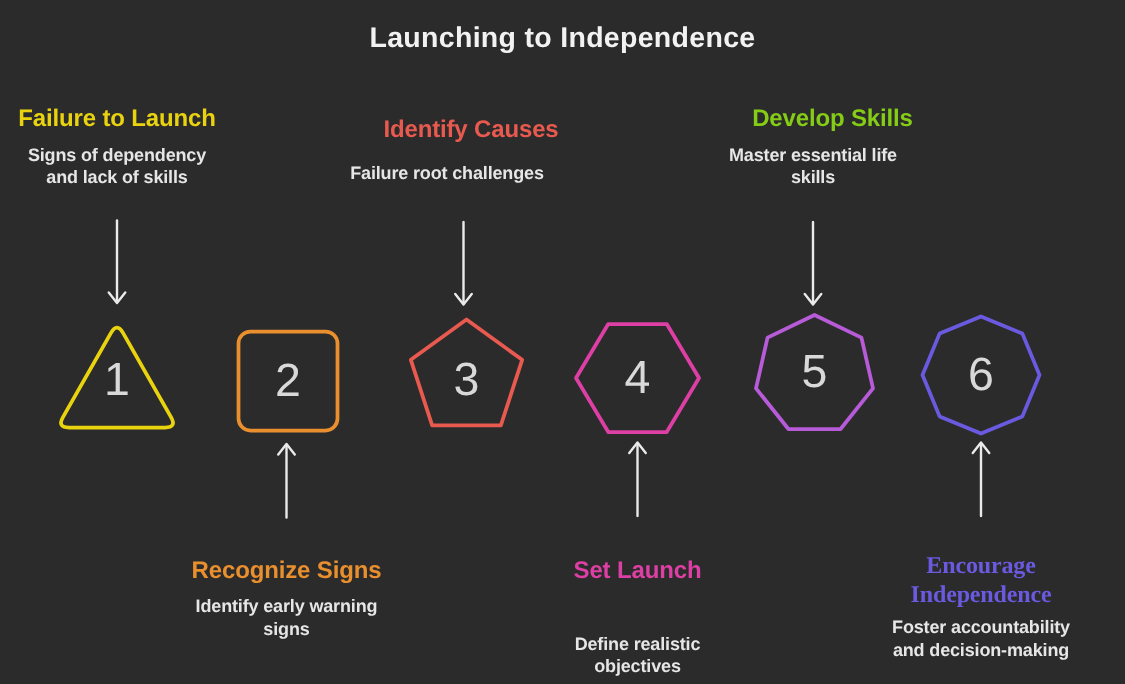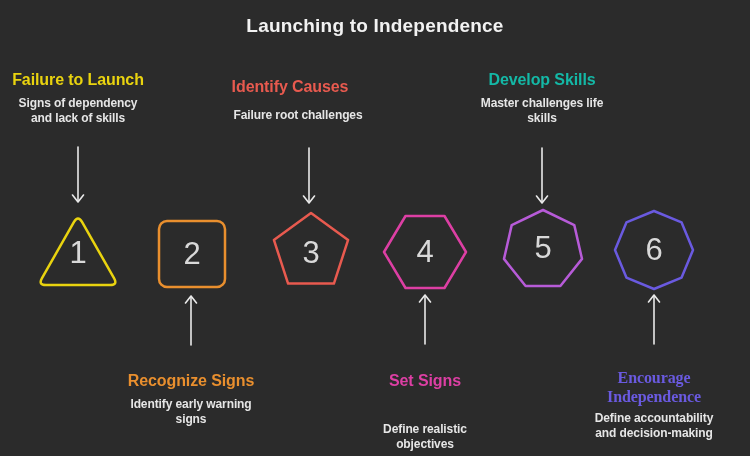--- a/index.html
+++ b/index.html
@@ -78,21 +78,21 @@
   <div class="abs arrow" style="left:183px; top:294px;">
     <svg width="16" height="52" style="stroke: rgb(234, 234, 234);">
       <line x1="8" y1="3" x2="8" y2="51" stroke-width="1.6" stroke-linecap="round"></line>
       <polyline points="2.5,9 8,2 13.5,9" fill="none" stroke-width="1.6" stroke-linecap="round" stroke-linejoin="round"></polyline>
     </svg>
   </div>
   <div class="abs step-title" style="left: 111px; top: 372px; width: 160px; color: rgb(233, 143, 46);">Recognize Signs</div>
   <div class="abs step-desc" style="left: 111px; top: 397px; width: 160px; color: rgb(230, 230, 230);">Identify early warning
 signs</div>
 
-  <div class="abs step-title" style="left: 210px; top: 78px; width: 160px; color: rgb(232, 90, 79);">Identify Causes</div>
+  <div class="abs step-title" style="left: 234px; top: 78px; width: 160px; color: rgb(232, 90, 79);">Identify Causes</div>
   <div class="abs step-desc" style="left: 218px; top: 108px; width: 160px; color: rgb(230, 230, 230);">Failure root challenges</div>
   <div class="abs arrow" style="left:301px; top:147px;">
     <svg width="16" height="58" style="stroke: rgb(234, 234, 234);">
       <line x1="8" y1="1" x2="8" y2="55" stroke-width="1.6" stroke-linecap="round"></line>
       <polyline points="2.5,49 8,56 13.5,49" fill="none" stroke-width="1.6" stroke-linecap="round" stroke-linejoin="round"></polyline>
     </svg>
   </div>
   <div class="abs shape-box" style="left:269px; top:211px;">
     <svg width="84" height="80" viewBox="0 0 84 80" style="stroke: rgb(232, 90, 79);">
       <polygon points="42,2 79.1,28.9 64.9,72.6 19.1,72.6 4.9,28.9" fill="none" stroke-width="2.5" stroke-linejoin="round"></polygon>
@@ -105,26 +105,26 @@
       <polygon points="85,39 63.5,75 24.5,75 3,39 24.5,3 63.5,3" fill="none" stroke-width="2.5" stroke-linejoin="round"></polygon>
     </svg>
   </div>
   <div class="abs num" style="left: 381px; top: 213px; width: 88px; height: 78px; color: rgb(217, 217, 217);">4</div>
   <div class="abs arrow" style="left:417px; top:293px;">
     <svg width="16" height="52" style="stroke: rgb(234, 234, 234);">
       <line x1="8" y1="3" x2="8" y2="51" stroke-width="1.6" stroke-linecap="round"></line>
       <polyline points="2.5,9 8,2 13.5,9" fill="none" stroke-width="1.6" stroke-linecap="round" stroke-linejoin="round"></polyline>
     </svg>
   </div>
-  <div class="abs step-title" style="left: 345px; top: 372px; width: 160px; color: rgb(221, 63, 164);">Set Signs</div>
+  <div class="abs step-title" style="left: 345px; top: 372px; width: 160px; color: rgb(221, 63, 164);">Set Launch</div>
   <div class="abs step-desc" style="left: 345px; top: 397px; width: 160px; color: rgb(230, 230, 230); margin-top: 25px;">Define realistic
 objectives</div>
 
-  <div class="abs step-title" style="left: 462px; top: 71px; width: 160px; color: #14b8a6;">Develop Skills</div>
-  <div class="abs step-desc" style="left: 462px; top: 96px; width: 160px; color: rgb(230, 230, 230);">Master challenges life
+  <div class="abs step-title" style="left: 475px; top: 71px; width: 160px; color: #84cc16;">Develop Skills</div>
+  <div class="abs step-desc" style="left: 462px; top: 96px; width: 160px; color: rgb(230, 230, 230);">Master essential life
 skills</div>
   <div class="abs arrow" style="left:534px; top:147px;">
     <svg width="16" height="58" style="stroke: rgb(234, 234, 234);">
       <line x1="8" y1="1" x2="8" y2="55" stroke-width="1.6" stroke-linecap="round"></line>
       <polyline points="2.5,49 8,56 13.5,49" fill="none" stroke-width="1.6" stroke-linecap="round" stroke-linejoin="round"></polyline>
     </svg>
   </div>
   <div class="abs shape-box" style="left:500px; top:206px;">
     <svg width="86" height="84" viewBox="0 0 86 84" style="stroke: rgb(183, 91, 216);">
       <polygon points="43,4 74.3,19.1 82,52.9 60.4,80 25.6,80 4,52.9 11.7,19.1" fill="none" stroke-width="2.5" stroke-linejoin="round"></polygon>
@@ -139,16 +139,16 @@
   </div>
   <div class="abs num" style="left: 613px; top: 209px; width: 82px; height: 82px; color: rgb(217, 217, 217);">6</div>
   <div class="abs arrow" style="left:646px; top:293px;">
     <svg width="16" height="52" style="stroke: rgb(234, 234, 234);">
       <line x1="8" y1="3" x2="8" y2="51" stroke-width="1.6" stroke-linecap="round"></line>
       <polyline points="2.5,9 8,2 13.5,9" fill="none" stroke-width="1.6" stroke-linecap="round" stroke-linejoin="round"></polyline>
     </svg>
   </div>
   <div class="abs step-title" style="left: 574px; top: 369px; width: 160px; color: rgb(106, 90, 224); font-family: Liberation Serif, serif;">Encourage
 Independence</div>
-  <div class="abs step-desc" style="left: 574px; top: 411px; width: 160px; color: rgb(230, 230, 230);">Define accountability
+  <div class="abs step-desc" style="left: 574px; top: 411px; width: 160px; color: rgb(230, 230, 230);">Foster accountability
 and decision-making</div>
 
 </div>
 
 </body></html>

